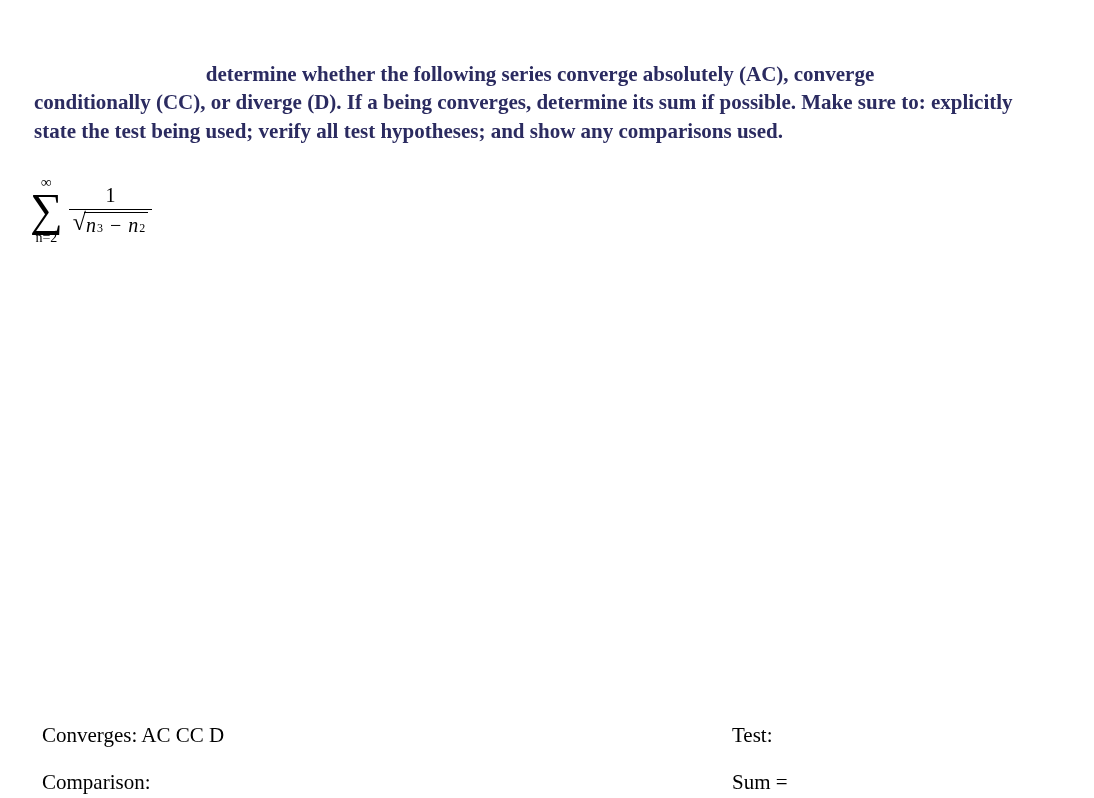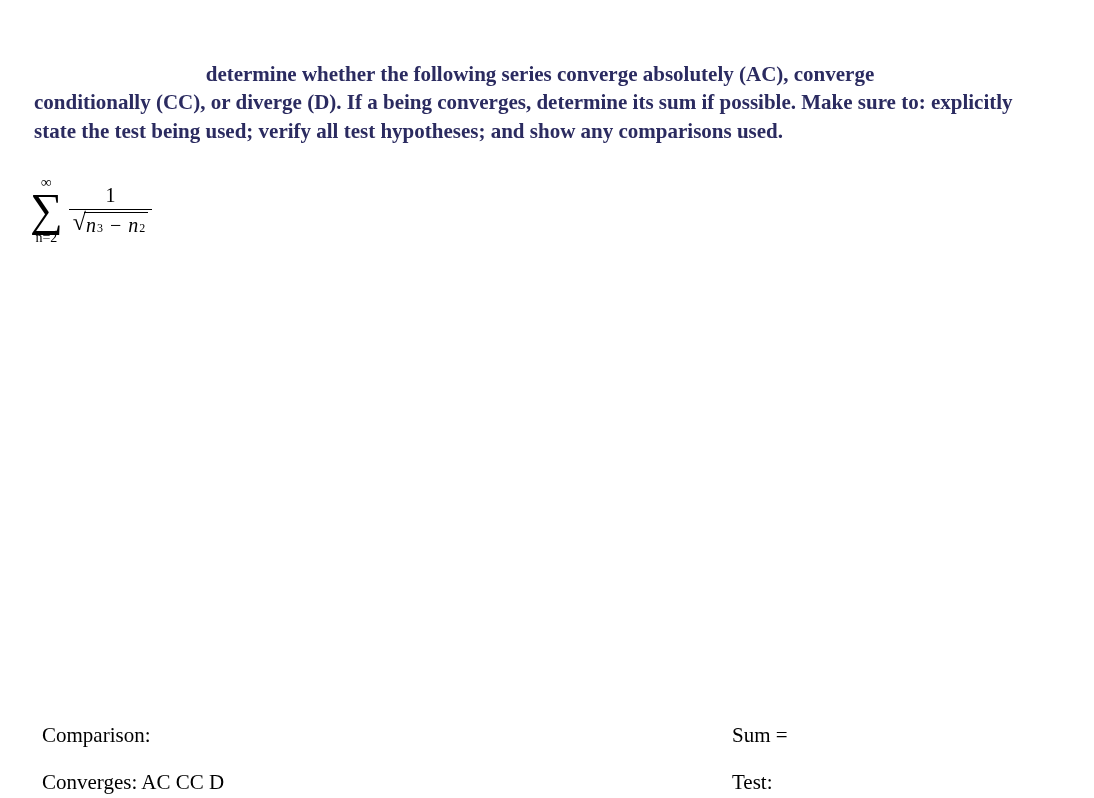--- a/index.html
+++ b/index.html
@@ -172,23 +172,23 @@
                 <sup>2</sup>
             </span>
           </span>
         </span>
       </div>
     </div>
   </div>
 
   <div class="bottom-section">
     <div class="answer-row">
+      <div class="answer-left">Converges:  AC CC D</div>
+      <div class="answer-right">Test:</div>
+    </div>
+    <div class="answer-row">
       <div class="answer-left">Comparison:</div>
       <div class="answer-right">Sum =</div>
-    </div>
-    <div class="answer-row">
-      <div class="answer-left">Converges:  AC CC D</div>
-      <div class="answer-right">Test:</div>
     </div>
     <hr class="hr">
   </div>
 
 </div>
 
 </body></html>

